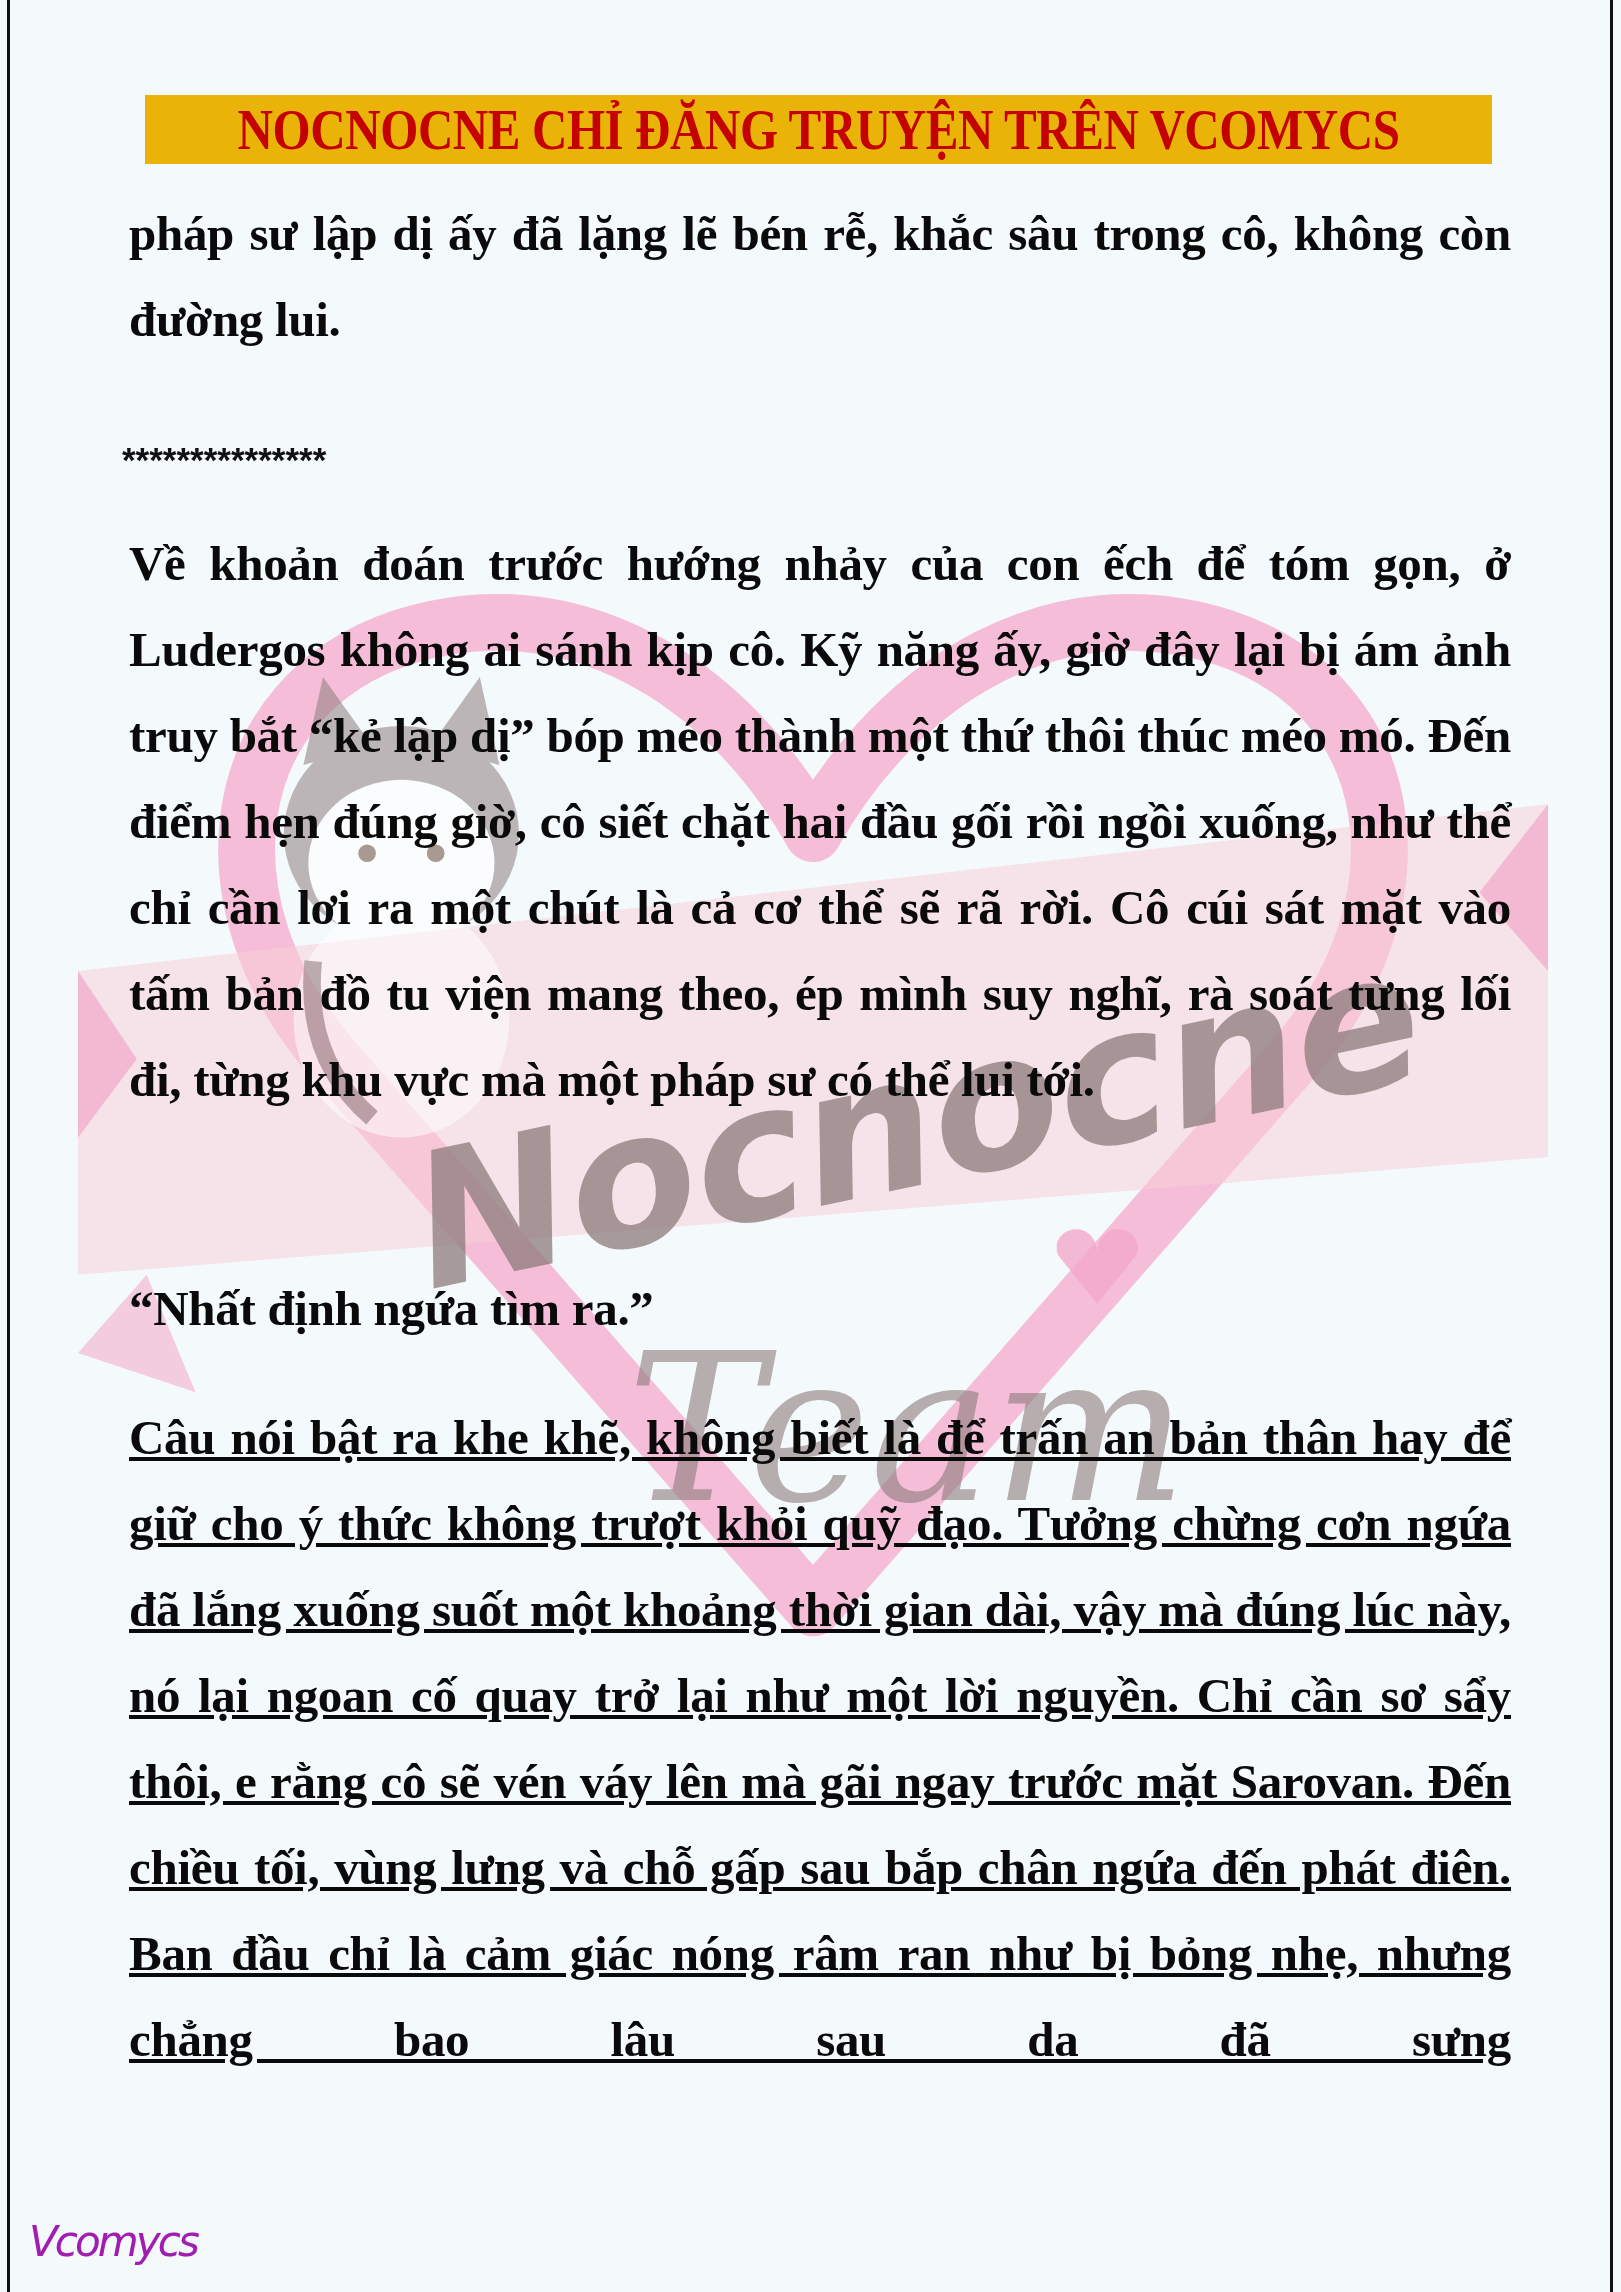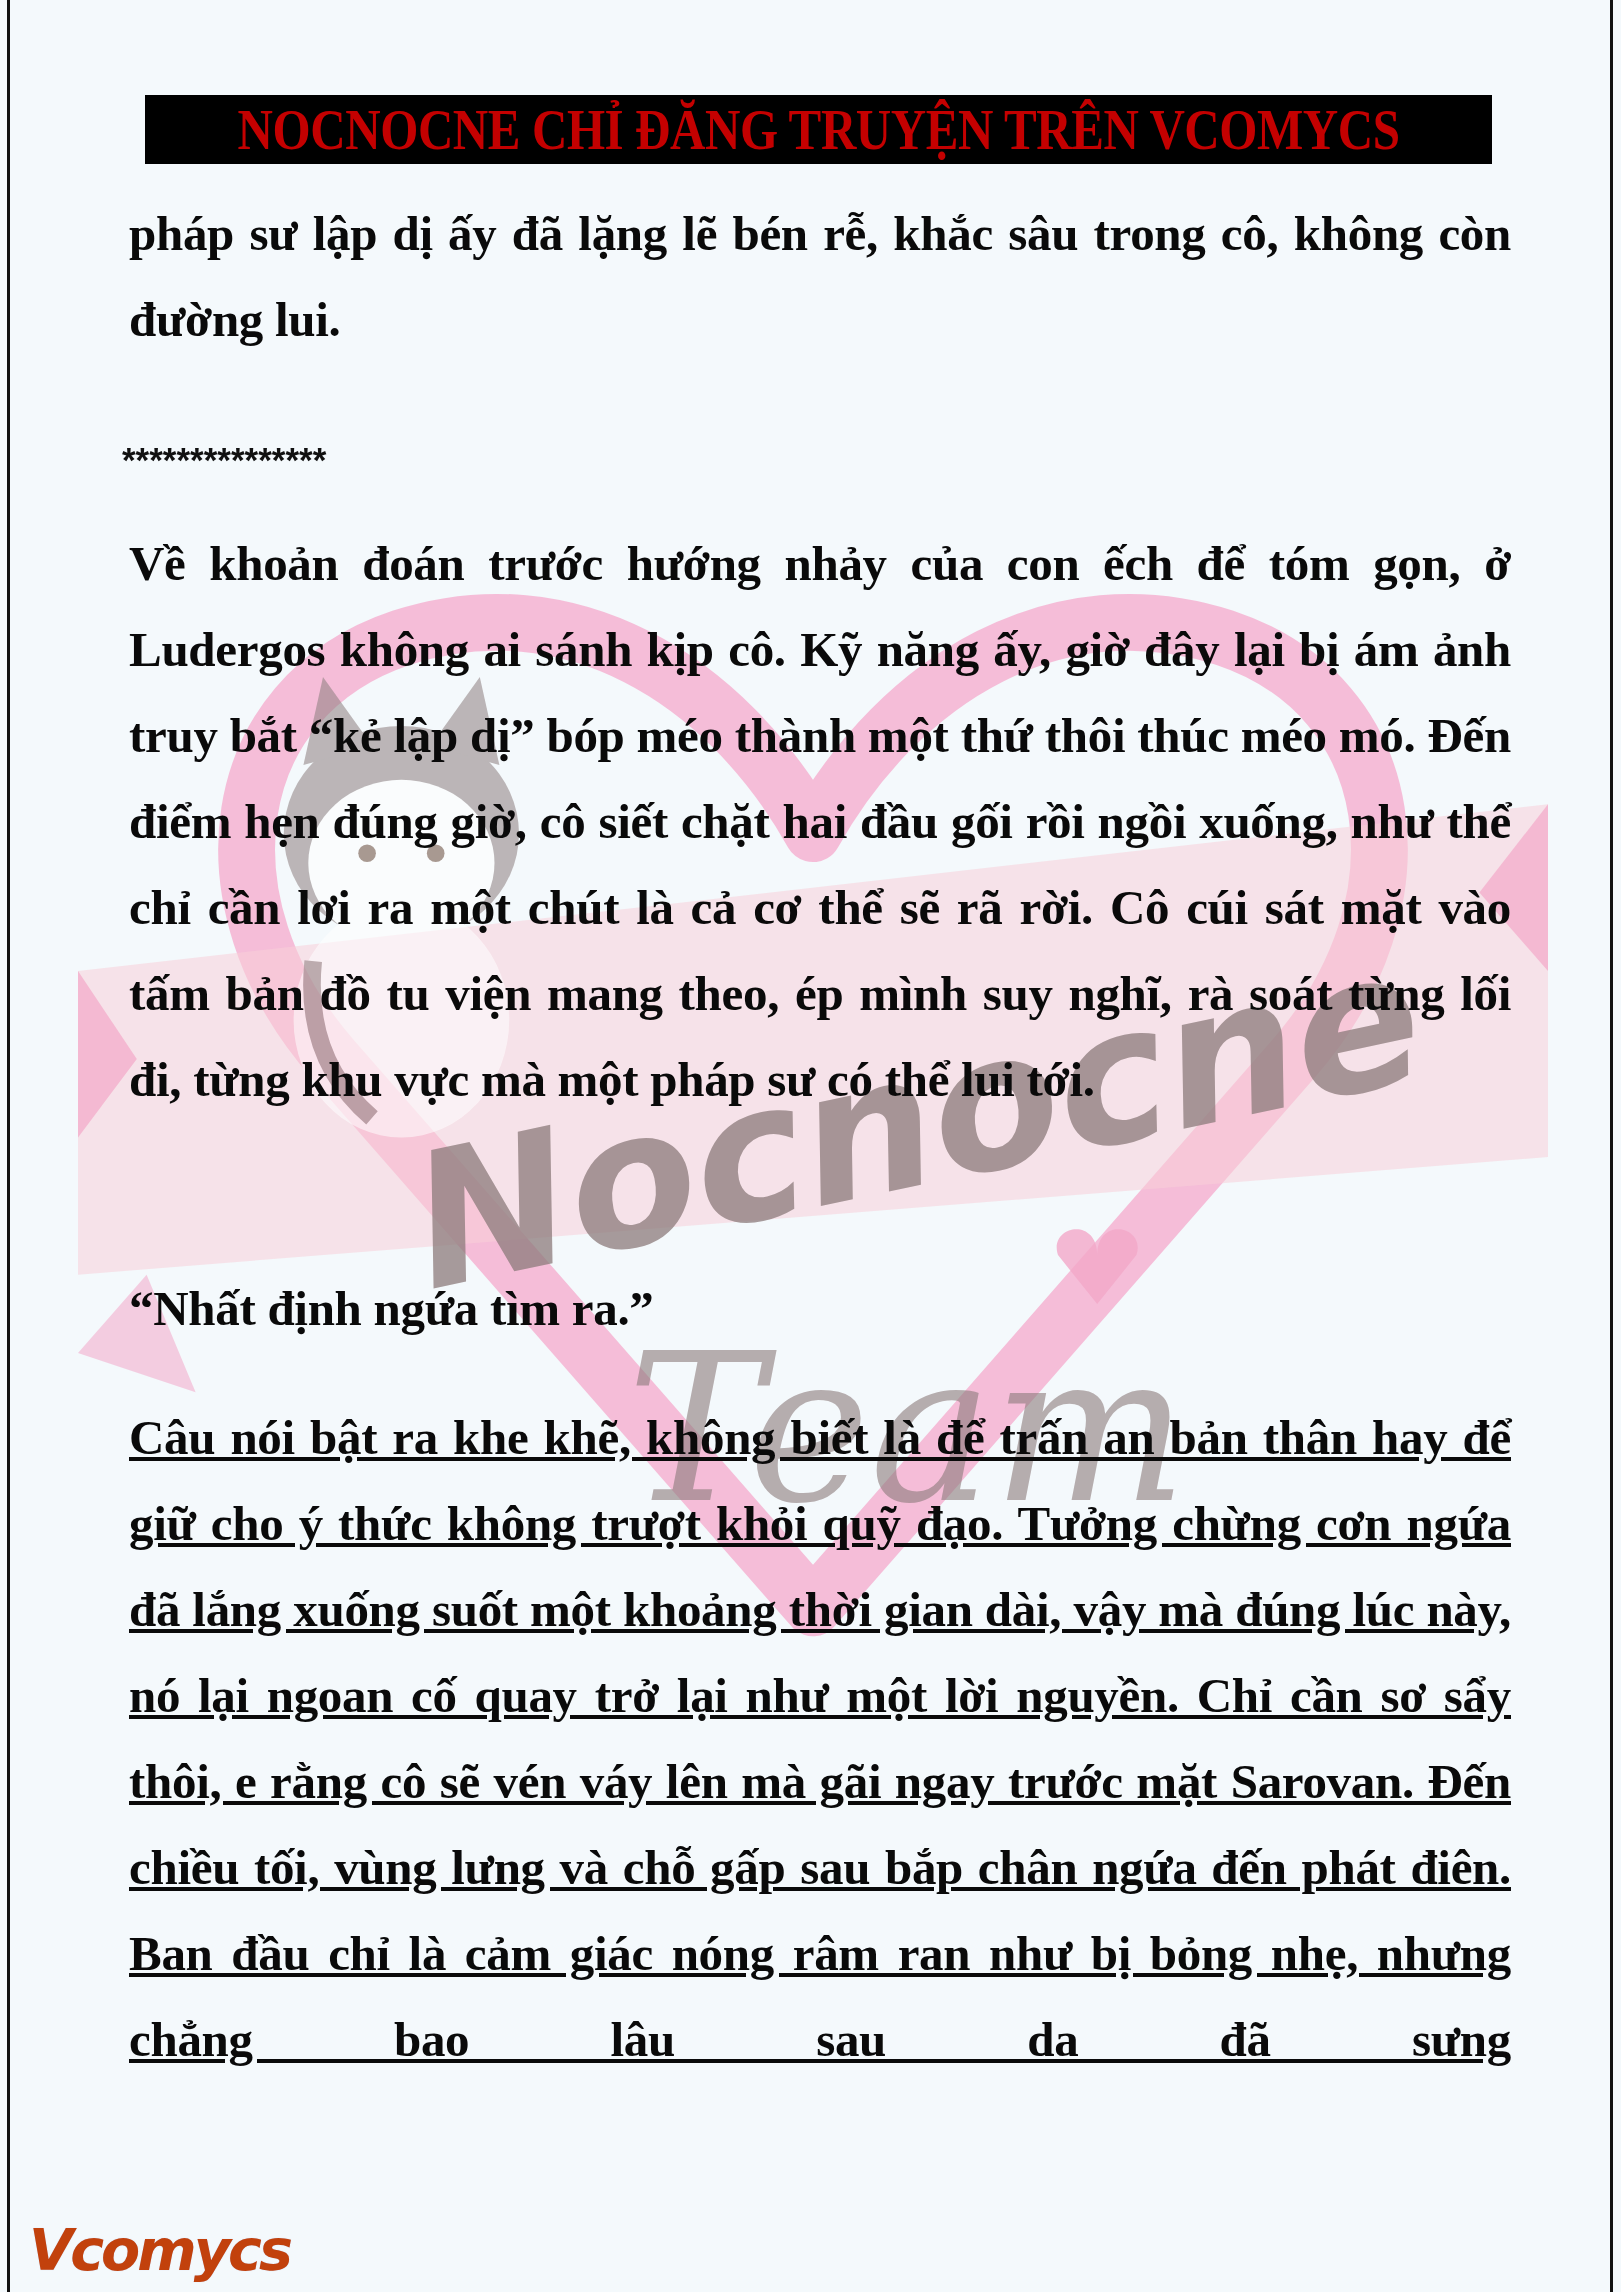--- a/index.html
+++ b/index.html
@@ -10,21 +10,21 @@
   }
   .border-left { position:absolute; left:6.9px; top:0; width:2.9px; height:2293px; background:#111; }
   .border-right { position:absolute; left:1610px; top:0; width:2.9px; height:2293px; background:#111; }
 
   
   .watermark { position:absolute; left:78px; top:510px; width:1470px; height:1157px; pointer-events:none; }
   .watermark svg { width:100%; height:100%; }
 
   .header-banner {
     position:absolute; left:145px; top:95px; width:1347px; height:69px;
-    background:#000000;
+    background:#eab308;
     display:flex; align-items:center; justify-content:center;
   }
   .header-text {
     color:#c40000; font-weight:bold; font-size:57px; letter-spacing:-0.5px;
     transform:scaleX(0.86); white-space:nowrap;
     font-family:"Liberation Serif", "DejaVu Serif", serif;
   }
 
   .content { position:absolute; left:122px; top:184px; width:1396px; }
   .para {
@@ -35,22 +35,22 @@
   .para.last-justify { text-align-last:justify; }
   .p1 { position:absolute; top:0; }
   .sep { position:absolute; top:221px; font-size:35px; font-weight:bold; letter-spacing:0px; color:#111; font-family:"Liberation Sans", sans-serif; }
   .p2 { position:absolute; top:330px; }
   .quote { position:absolute; top:1075px; }
   .p3 { position:absolute; top:1204px;text-decoration:underline; }
 
   .logo { position:absolute; left:29px; top:2217px; width:216px; height:69px; }
   .logo-text {
     position:absolute; left:0; top:0;
-    font-family:"DejaVu Sans", sans-serif; font-style:italic; font-weight:bold;
-    font-size:57px; color:#c2410c; letter-spacing:-2.9px;
+    font-family:"DejaVu Sans", sans-serif; font-style:italic; font-weight:normal;
+    font-size:42px; color:#a21caf; letter-spacing:-2.9px;
     text-shadow:0 0 1px #c5cff0;
   }
 </style>
 </head>
 <body>
 
 <div class="border-left"></div>
 <div class="border-right"></div>
 
 <div class="watermark">

